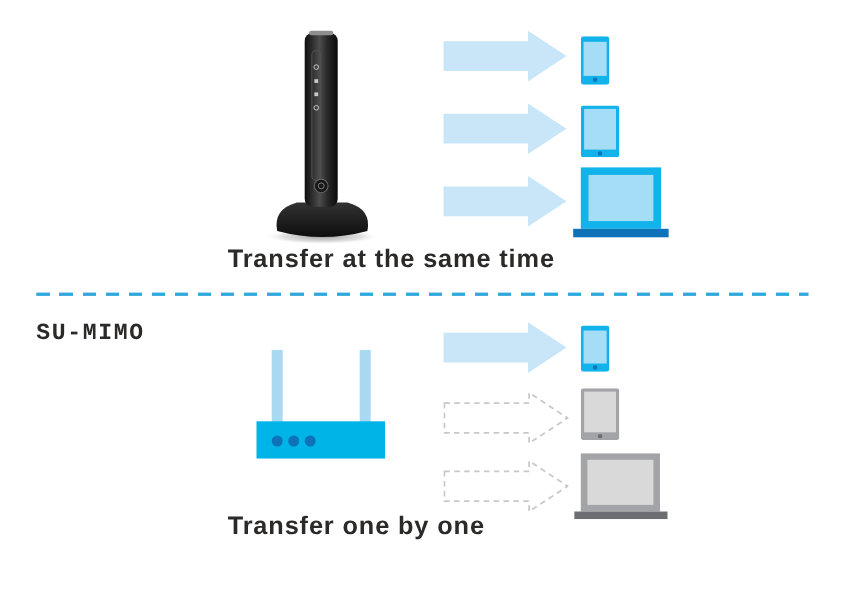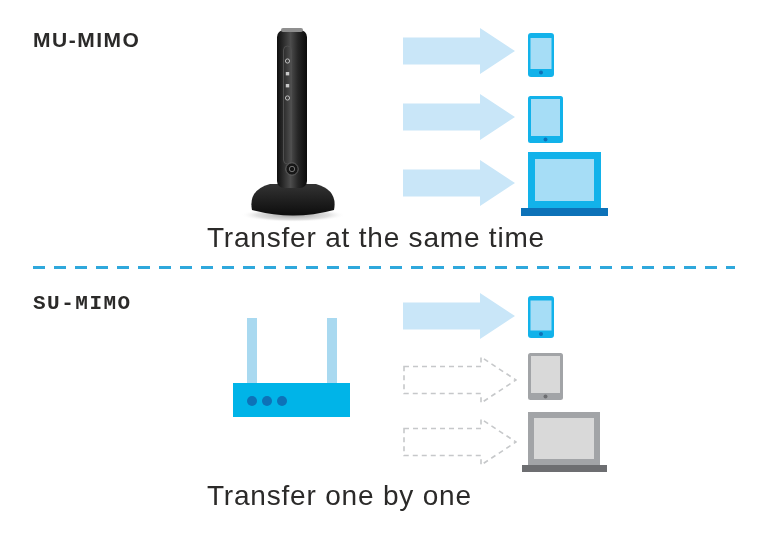--- a/index.html
+++ b/index.html
@@ -5,21 +5,21 @@
   html,body{margin:0;padding:0;background:#fff;}
   .stage{
     position:relative;width:777px;height:548px;background:#fff;overflow:hidden;
     font-family:"Liberation Sans", sans-serif;color:var(--text);
   }
   .abs{position:absolute;}
   .section-label{
     font-size:21px;font-weight:bold;letter-spacing:1.5px;color:var(--text);
   }
   .caption{
-    font-size:28px;font-weight:400;letter-spacing:0.8px;color:var(--text);
+    font-size:23px;font-weight:700;letter-spacing:0.8px;color:var(--text);
   }
   .divider{
     height:3px;
     background:repeating-linear-gradient(90deg,var(--divider) 0 12px,transparent 12px 21px);
   }
   
   .fill-arrow{fill:var(--light-blue);}
   .stroke-dashed{fill:none;stroke:var(--dashed-stroke);stroke-width:1.6;stroke-dasharray:5 4;}
   .fill-cyan{fill:var(--cyan);}
   .fill-screen{fill:var(--screen-blue);}
@@ -28,23 +28,20 @@
   .fill-antenna{fill:var(--antenna-blue);}
   .fill-grayframe{fill:var(--gray-frame);}
   .fill-grayscreen{fill:var(--gray-screen);}
   .fill-graydark{fill:var(--gray-dark);}
 </style>
 </head>
 <body>
 
 <div class="stage">
 
-  <div class="abs" style="left:33px;top:28px;">
-    <span class="section-label">MU-MIMO</span>
-  </div>
 
   <svg class="abs" style="left:240px;top:22px;" width="110" height="202" viewBox="0 0 110 202">
     <defs>
       <linearGradient id="tg" x1="0" y1="0" x2="1" y2="0">
         <stop offset="0" stop-color="#0e0e0e"></stop>
           <stop offset="0.2" stop-color="#2a2a2a"></stop>
         <stop offset="0.45" stop-color="#4d4d4d"></stop>
           <stop offset="0.7" stop-color="#262626"></stop>
         <stop offset="1" stop-color="#0b0b0b"></stop>
       </linearGradient>
@@ -135,17 +132,17 @@
     <rect class="fill-grayframe" x="0" y="0" width="35" height="47" rx="2.5"></rect>
     <rect class="fill-grayscreen" x="3" y="3" width="29" height="37"></rect>
     <circle class="fill-graydark" cx="17.5" cy="43.5" r="2"></circle>
   </svg>
   <svg class="abs" style="left:522px;top:412px;" width="85" height="60" viewBox="0 0 85 60">
     <rect class="fill-grayframe" x="6" y="0" width="72" height="53"></rect>
     <rect class="fill-grayscreen" x="12" y="6" width="60" height="41"></rect>
     <rect class="fill-graydark" x="0" y="53" width="85" height="7"></rect>
   </svg>
 
-  <div class="abs" style="left:207px;top:480px;">
+  <div class="abs" style="left:207px;top:464px;">
     <span class="caption">Transfer one by one</span>
   </div>
 
 </div>
 
 </body></html>

